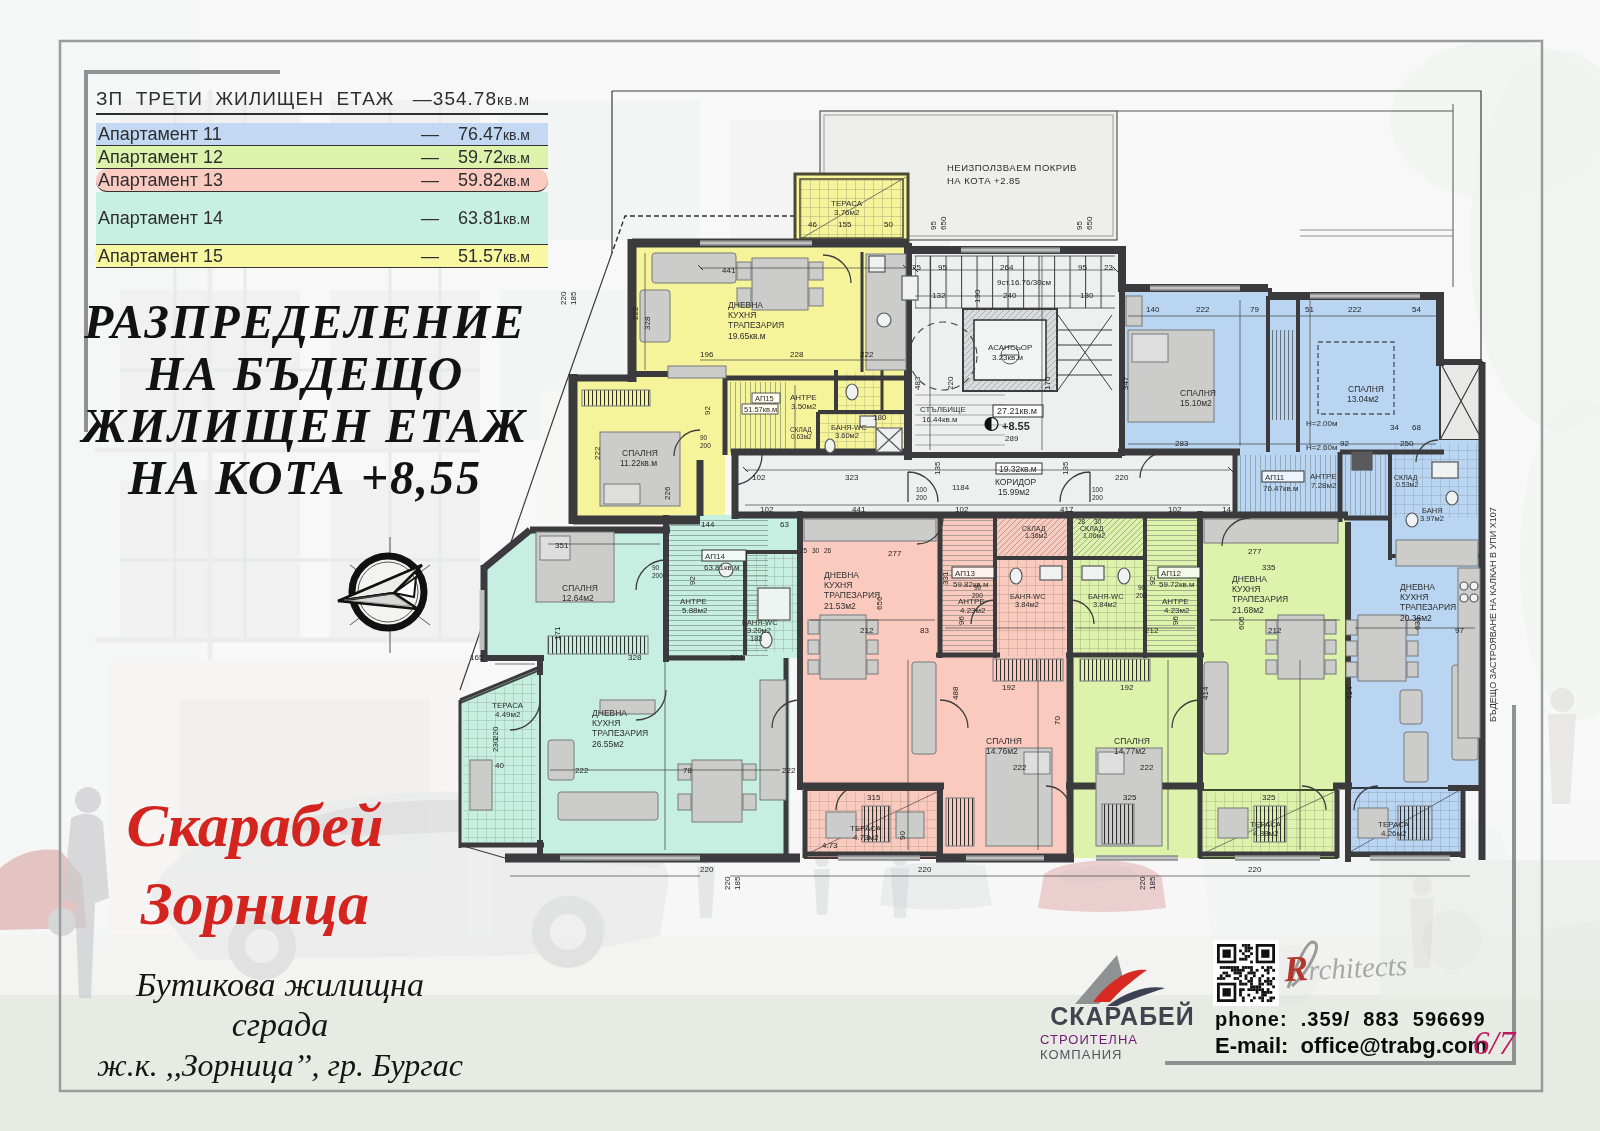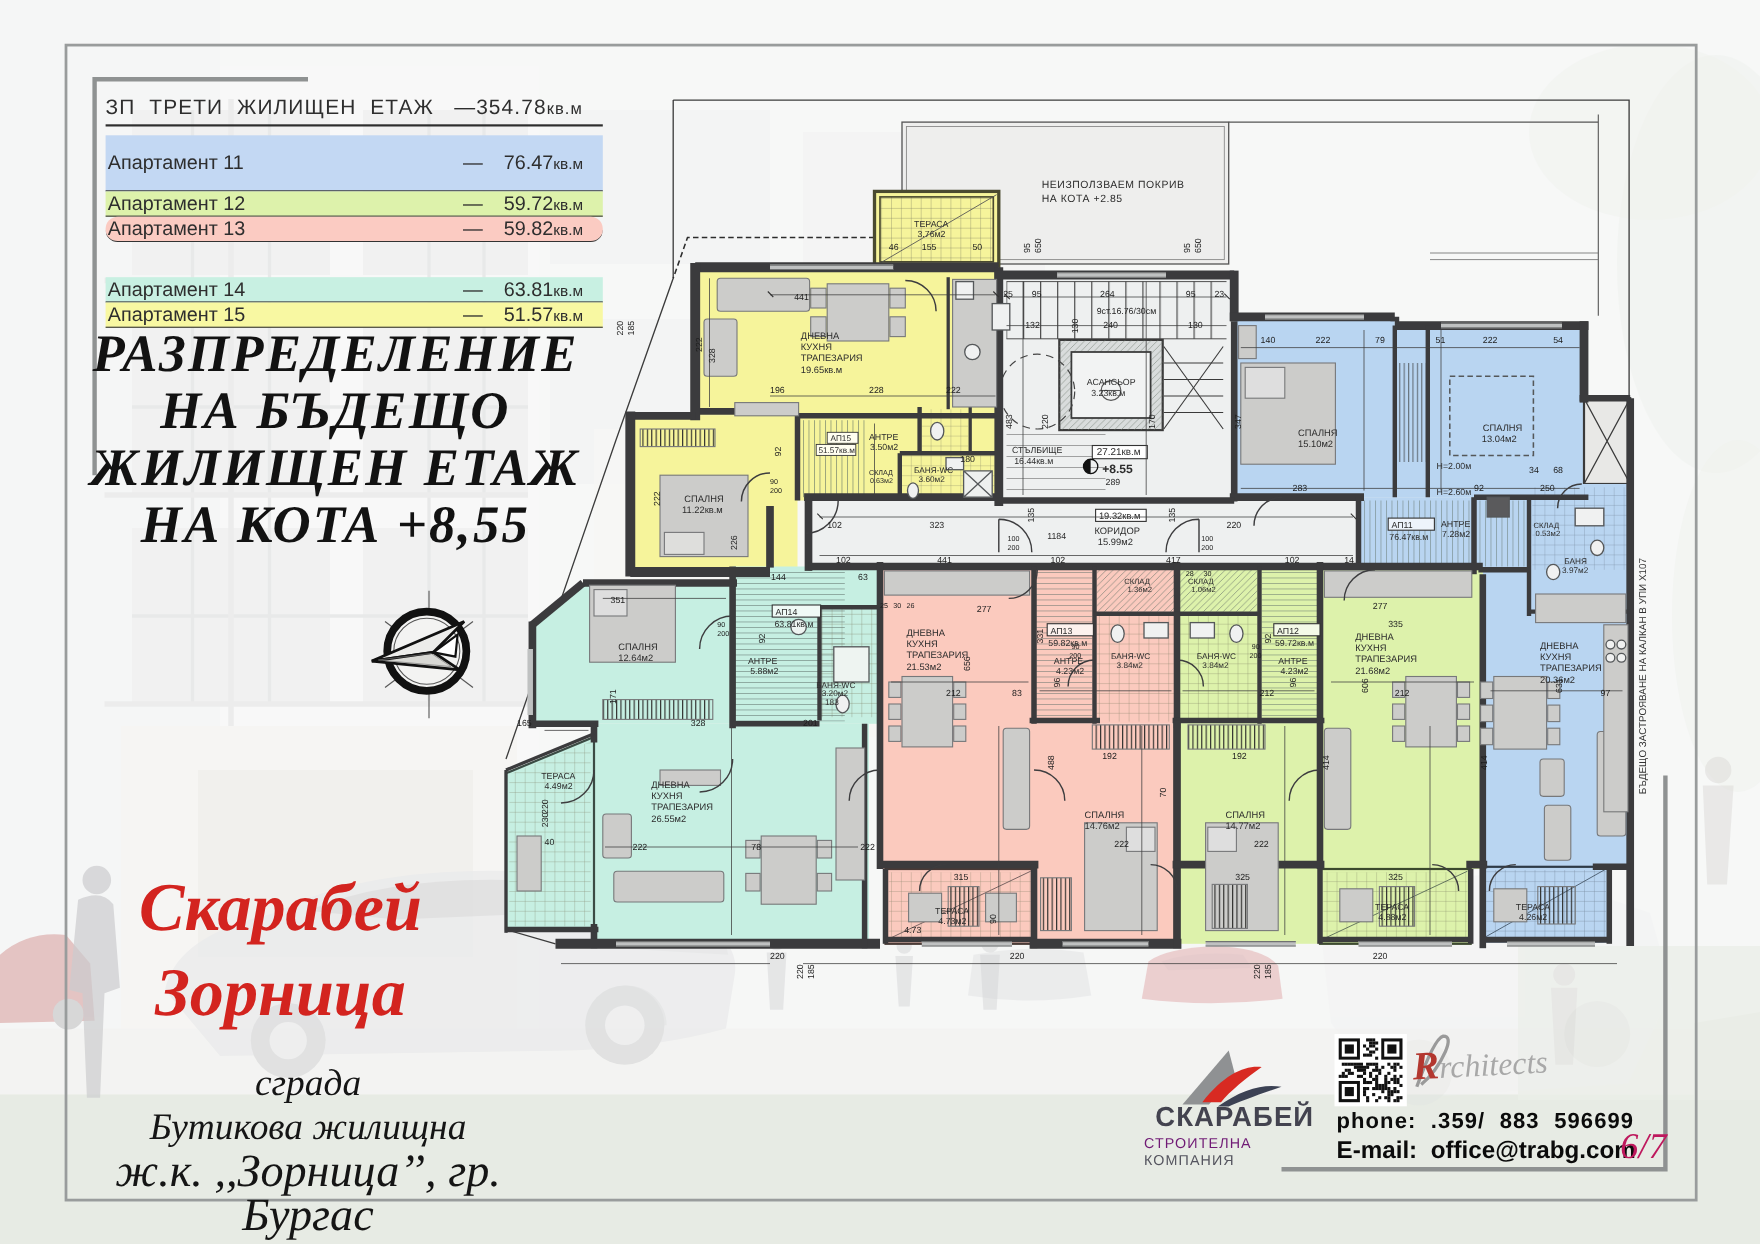--- a/index.html
+++ b/index.html
@@ -119,24 +119,24 @@
 
   <path d="M1165 1063 H1514 V705" fill="none" stroke="#8f9292" stroke-width="4"></path>
 </svg>
 
 <div class="abs" style="left:96px;top:88px;width:452px;">
 
   <div style="font-size:19px;color:#2e2e2e;border-bottom:2px solid #2e2e2e;padding-bottom:3px;letter-spacing:1px;">ЗП&nbsp; ТРЕТИ&nbsp; ЖИЛИЩЕН&nbsp; ЕТАЖ<span style="float:right;padding-right:18px">—354.78<span style="font-size:15px">кв.м</span></span></div>
   <div style="height:8px"></div>
 
   <div style="font-size:18px;color:#2e2e2e;">
-    <div style="background:#c3d8f3;border-bottom:1.8px solid #333;height:20px;padding:15px 2px;">Апартамент 11<span style="float:right;padding-right:16px">76.47<span style="font-size:14px">кв.м</span></span><span style="position:absolute;left:325px">—</span></div>
+    <div style="background:#c3d8f3;border-bottom:1.8px solid #333;height:20px;padding:1px 2px;">Апартамент 11<span style="float:right;padding-right:16px">76.47<span style="font-size:14px">кв.м</span></span><span style="position:absolute;left:325px">—</span></div>
     <div style="background:#ddf2ab;border-bottom:1.8px solid #333;height:20px;padding:1px 2px;">Апартамент 12<span style="float:right;padding-right:16px">59.72<span style="font-size:14px">кв.м</span></span><span style="position:absolute;left:325px">—</span></div>
     <div style="background:#fbcbc2;border-bottom:1.8px solid #333;height:20px;padding:1px 2px;border-radius:11px;">Апартамент 13<span style="float:right;padding-right:16px">59.82<span style="font-size:14px">кв.м</span></span><span style="position:absolute;left:325px">—</span></div>
-    <div style="background:#c8f0e2;border-bottom:1.8px solid #333;height:20px;padding:1px 2px;margin-top:32px;">Апартамент 14<span style="float:right;padding-right:16px">63.81<span style="font-size:14px">кв.м</span></span><span style="position:absolute;left:325px">—</span></div>
+    <div style="background:#c8f0e2;border-bottom:1.8px solid #333;height:20px;padding:16px 2px;">Апартамент 14<span style="float:right;padding-right:16px">63.81<span style="font-size:14px">кв.м</span></span><span style="position:absolute;left:325px">—</span></div>
     <div style="background:#f8f8a2;border-bottom:1.8px solid #333;height:20px;padding:1px 2px;">Апартамент 15<span style="float:right;padding-right:16px">51.57<span style="font-size:14px">кв.м</span></span><span style="position:absolute;left:325px">—</span></div>
   </div>
 </div>
 
 <div class="abs" style="left:58px;top:296px;width:494px;text-align:center;font-family:'Liberation Serif',serif;font-style:italic;font-weight:bold;color:#121212;letter-spacing:2px;">
   <div style="font-size:48px;line-height:52px;">РАЗПРЕДЕЛЕНИЕ</div>
   <div style="font-size:48px;line-height:52px;">НА БЪДЕЩО</div>
   <div style="font-size:48px;line-height:52px;">ЖИЛИЩЕН ЕТАЖ</div>
   <div style="font-size:48px;line-height:52px;">НА КОТА +8,55</div>
 </div>
@@ -152,23 +152,23 @@
     <path d="M14 65 L62 59 L80 71 Z" fill="none" stroke="#777" stroke-width="0.6"></path>
   <path d="M64 58 L86 42 L84 62 Z" fill="#fff" stroke="#111" stroke-width="2"></path>
 </svg>
 
 <div class="abs" style="left:90px;top:793px;width:330px;text-align:center;font-family:'Liberation Serif',serif;font-style:italic;font-weight:bold;color:#d3241f;">
   <div style="font-size:62px;line-height:64px;">Скарабей</div>
   <div style="font-size:62px;line-height:92px;">Зорница</div>
 </div>
 
 <div class="abs" style="left:70px;top:965px;width:420px;text-align:center;font-family:'Liberation Serif',serif;font-style:italic;color:#151515;">
+  <div style="font-size:34px;line-height:40px;">Бутикова жилищна</div>
   <div style="font-size:34px;line-height:40px;">сграда</div>
-  <div style="font-size:34px;line-height:40px;">Бутикова жилищна</div>
-  <div style="font-size:42px;line-height:40px;">ж.к. ,,Зорница’’, гр. Бургас</div>
+  <div style="font-size:32px;line-height:40px;">ж.к. ,,Зорница’’, гр. Бургас</div>
 </div>
 
 <div class="abs" style="left:1040px;top:940px;width:520px;height:140px;">
 
   <svg class="abs" style="left:33px;top:8px" width="100" height="60" viewBox="0 0 100 60">
     <path d="M2 56 L44 7 L50 30 L26 56 Z" fill="#8f9193"></path>
     <path d="M20 54 C40 28 60 20 74 22 C60 32 45 44 37 54 Z" fill="#d82a22"></path>
     <path d="M34 58 C56 42 76 37 92 40 C74 46 52 54 44 58 Z" fill="#3c4254"></path>
   </svg>
 

